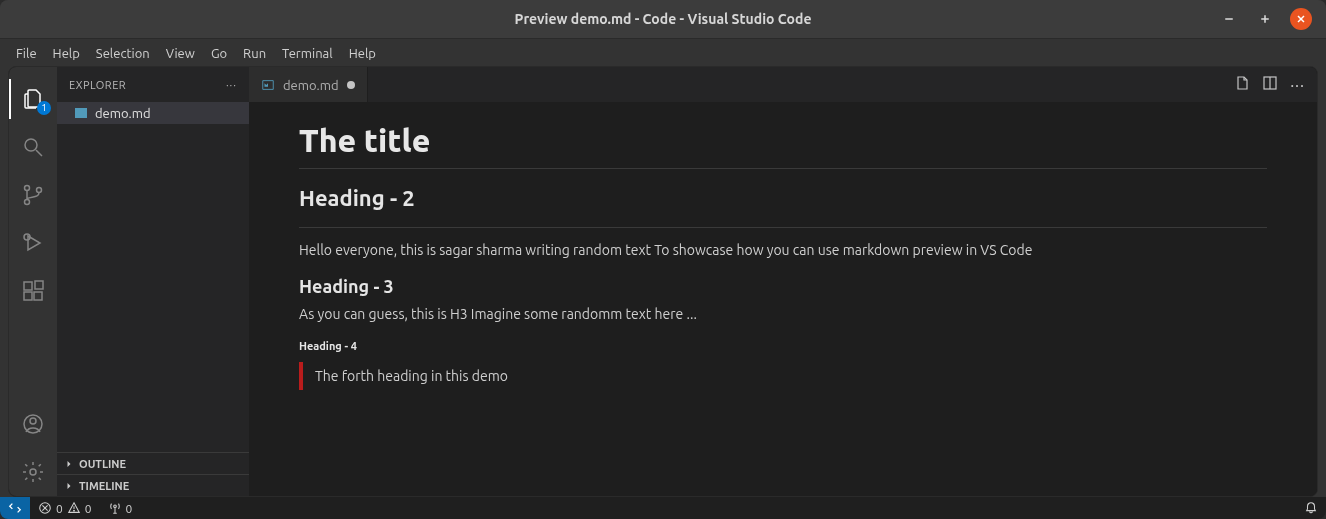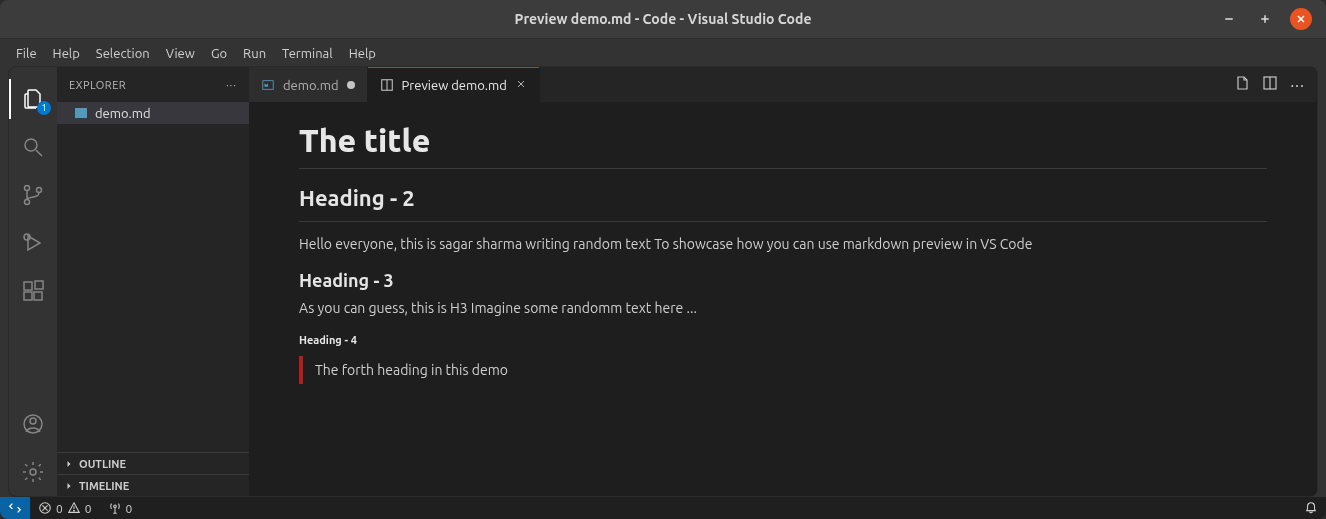--- a/index.html
+++ b/index.html
@@ -46,21 +46,21 @@
   .tab .previcon { width:14px; height:14px; color:#c5c5c5; display:flex; align-items:center; }
   .tab .dirty { width:8px; height:8px; border-radius:50%; background:#c5c5c5; }
   .tab .close svg { width:12px; height:12px; }
   .tabs-spacer { flex:1; }
   .tab-actions { display:flex; align-items:center; gap:12px; padding:0 12px; color:#c5c5c5; }
   .tab-actions svg { width:16px; height:16px; }
   
   .preview { flex:1; overflow:auto; padding:20px 50px 30px 50px; color:#d4d4d4; }
   .preview h1 { font-size:32px; font-weight:800; color:#e7e7e7; border-bottom:1px solid #3a3a3a; padding-bottom:10px; margin-bottom:16px; }
   .preview p { font-size:14px; margin:10px 0 18px 0; color:#cfcfcf; }
-  .preview h2 { font-size:22px; font-weight:700; color:#e5e5e5; border-bottom:1px solid #3a3a3a; padding-bottom:11px; margin-top:10px; margin-bottom:14px; }
+  .preview h2 { font-size:22px; font-weight:700; color:#e5e5e5; border-bottom:1px solid #3a3a3a; padding-bottom:17px; margin-top:10px; margin-bottom:14px; }
   .preview h3 { font-size:18px; font-weight:700; color:#e5e5e5; margin-top:14px; margin-bottom:10px; }
   .preview h4 { font-size:11px; font-weight:700; color:#e5e5e5; margin-top:6px; margin-bottom:10px; }
   .preview blockquote { border-left:4px solid #b91c1c; padding:6px 12px; color:#cfcfcf; font-size:14px; }
   
   .statusbar { height:22px; background:#1f1f1f; display:flex; align-items:center; font-size:12px; color:#d0d0d0; }
   .statusbar .remote { background:#0a64a4; height:100%; display:flex; align-items:center; padding:0 8px; color:#fff; }
   .statusbar .sitem { display:flex; align-items:center; gap:4px; padding:0 8px; }
   .statusbar svg { width:14px; height:14px; }
   .statusbar .grow { flex:1; }
   .dots-three { letter-spacing:1px; }
@@ -191,35 +191,20 @@
       <div class="tabs">
         <div class="tab">
           <span class="ficon">
             <svg viewBox="0 0 16 16" fill="currentColor">
                 <path d="M2 3h12v10H2z" fill="none" stroke="currentColor"></path>
                 <path d="M4 10V6l2 2 2-2v4"></path>
               </svg>
           </span>
           <span>demo.md</span>
           <span class="dirty"></span>
-        </div>
-        <div class="tab active">
-          <span class="previcon">
-            <svg viewBox="0 0 16 16" fill="none" stroke="currentColor" stroke-width="1.2">
-                <rect x="2" y="2" width="12" height="12"></rect>
-                <line x1="8" y1="2" x2="8" y2="14"></line>
-              </svg>
-          </span>
-          <span>Preview demo.md</span>
-          <span class="close">
-            <svg viewBox="0 0 16 16" stroke="currentColor">
-                <line x1="4" y1="4" x2="12" y2="12"></line>
-                <line x1="12" y1="4" x2="4" y2="12"></line>
-              </svg>
-          </span>
         </div>
         <div class="tabs-spacer"></div>
         <div class="tab-actions">
           <span>
             <svg viewBox="0 0 16 16" fill="none" stroke="currentColor" stroke-width="1.2">
                 <path d="M4 2h6l3 3v9H4z"></path>
                 <path d="M10 2v3h3"></path>
               </svg>
           </span>
           <span>

